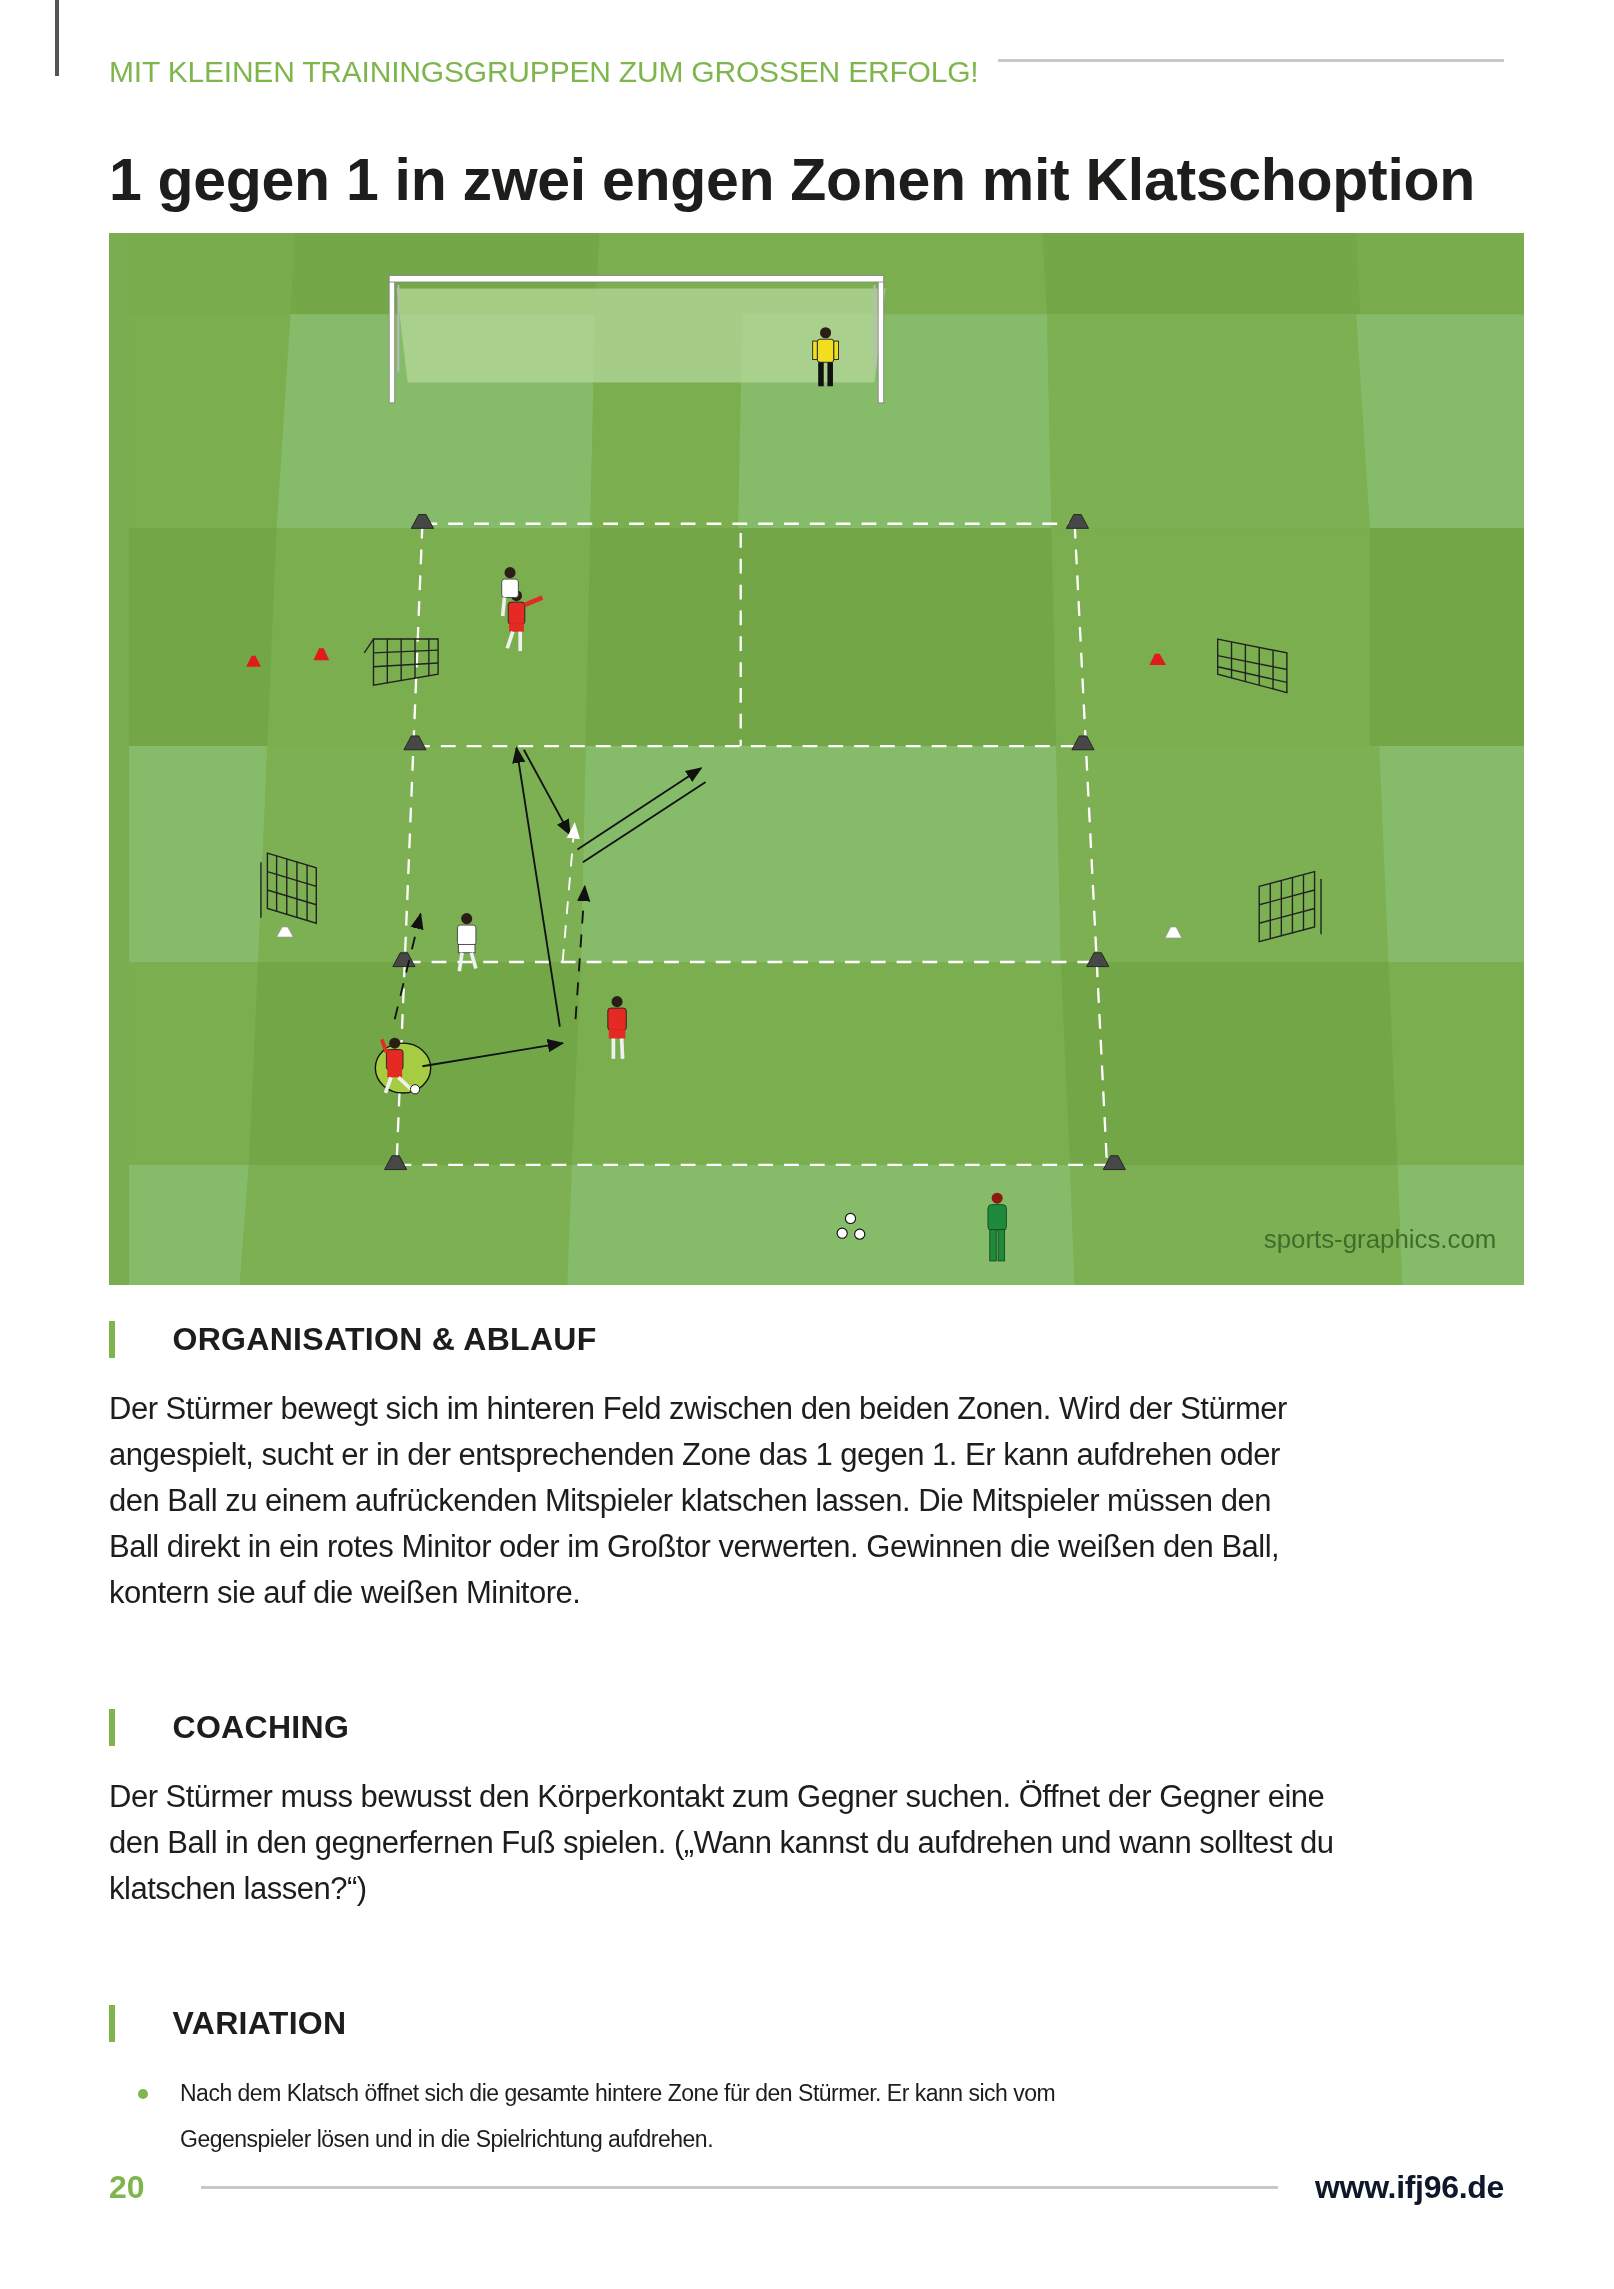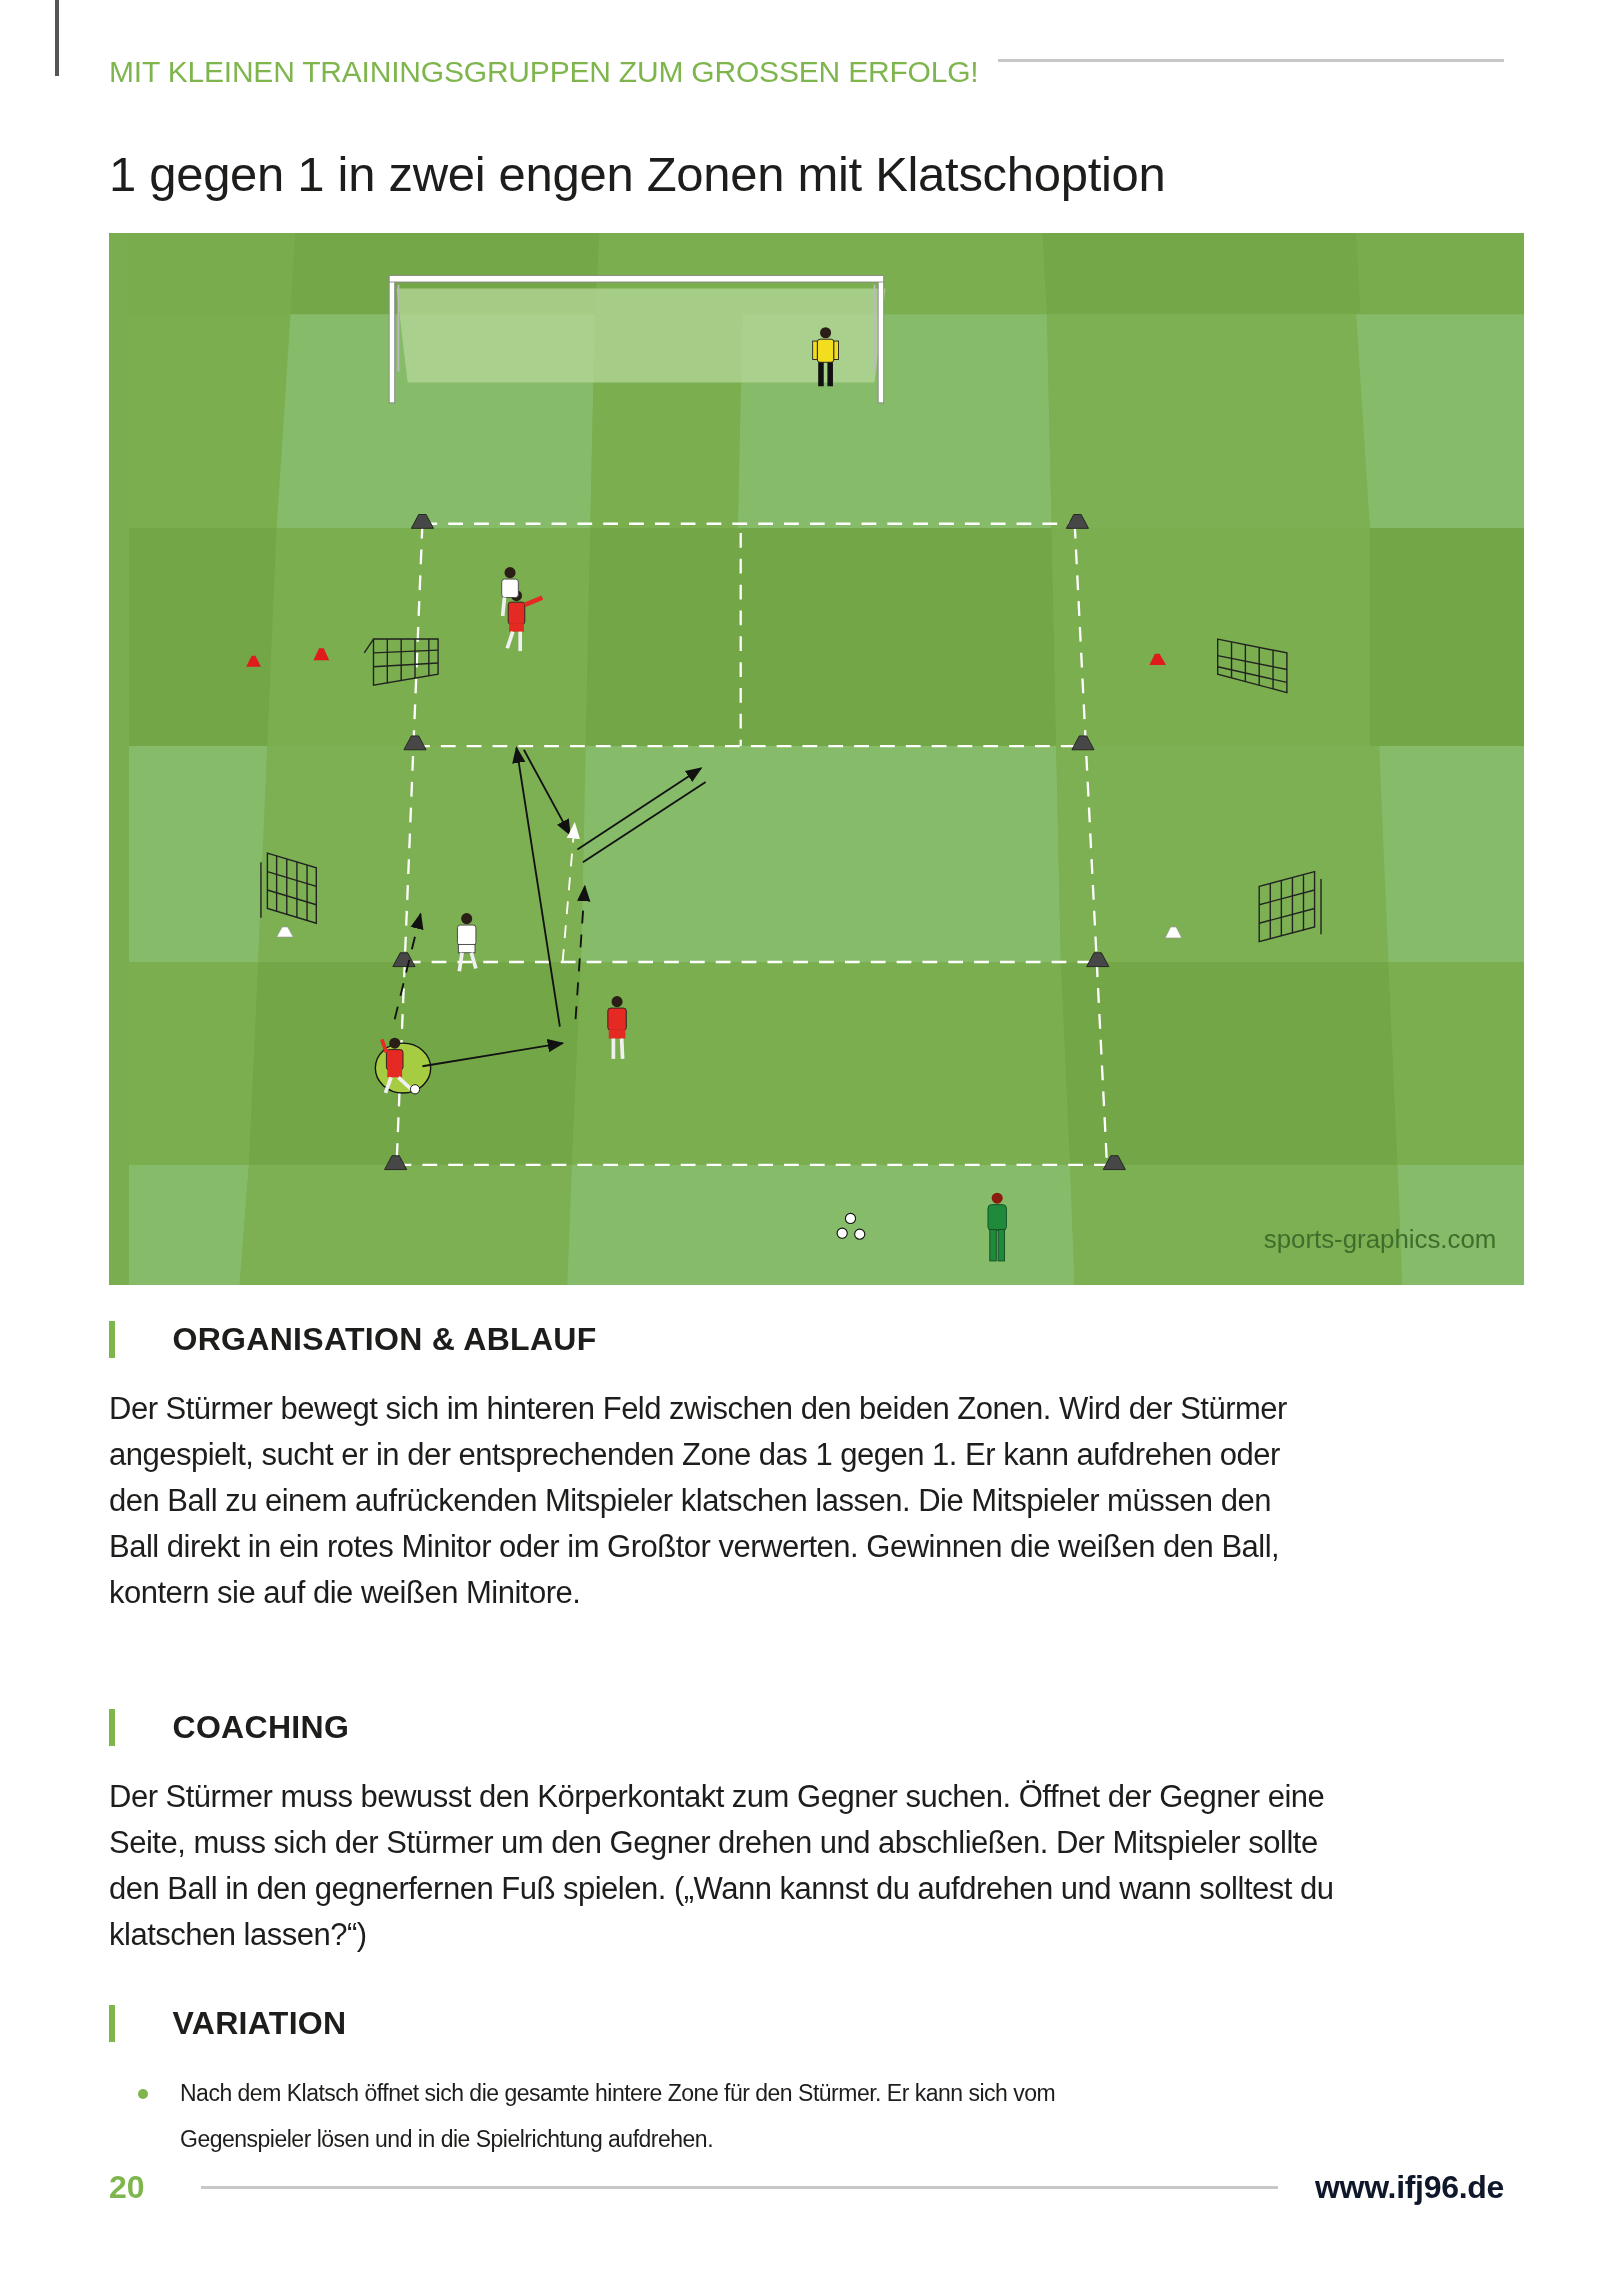--- a/index.html
+++ b/index.html
@@ -2,21 +2,21 @@
 <html style="font-size:14.8px"><head>
 <meta charset="utf-8">
 <style>
   html, body { margin:0; padding:0; background:#ffffff; }
   body { width:1614px; height:2290px; position:relative; overflow:hidden;
          font-family:"Liberation Sans", "DejaVu Sans", sans-serif; color:#1d1d1b; }
   .left-rule { position:absolute; left:55px; top:0; width:3.7px; height:76px; background:#555555; }
   .running-head { position:absolute; left:109px; top:41px; height:37px; right:110px; display:flex; align-items:center; }
   .running-head-text { color:#7fb54d; font-size:30px; font-weight:400; letter-spacing:-0.2px; white-space:nowrap;margin-top:24px; }
   .running-head-line { flex:1; height:2.8px; background:#c8c8c8; margin-left:20px; margin-top:1.8px; }
-  .title { position:absolute; left:109px; top:146px; font-size:49px; font-weight:400; color:#1d1d1b; letter-spacing:-0.3px; white-space:nowrap; }
+  .title { position:absolute; left:109px; top:146px; font-size:59px; font-weight:700; color:#1d1d1b; letter-spacing:-0.3px; white-space:nowrap; }
   .figure { position:absolute; left:109px; top:233px; width:1395px; height:1052px; overflow:hidden; background:#7aad4f;padding-left:20px; }
   .figure svg { display:block; }
   .section-head { position:absolute; left:109px; display:flex; align-items:center; height:41px;gap:47px; }
   .section-bar { width:5.5px; height:37px; background:#7fb54d; margin-right:11px; }
   .section-label { font-size:32px; font-weight:700; letter-spacing:0.3px; color:#1d1d1b; white-space:nowrap; }
   .para { position:absolute; left:109px; width:1407px; font-size:31px; line-height:46px; color:#1d1d1b; letter-spacing:-0.5px; }
   .para p { margin:0; }
   .bullet-list { position:absolute; left:109px; width:1412px; margin:0; padding:0; list-style:none; }
   .bullet-item { position:relative; padding-left:71px; font-size:23px; line-height:46px; color:#1d1d1b; letter-spacing:-0.5px; }
   .bullet-dot { position:absolute; left:29px; top:19.4px; width:10px; height:10px; border-radius:50%; background:#7fb54d; }
@@ -262,21 +262,20 @@
   <p>Ball direkt in ein rotes Minitor oder im Großtor verwerten. Gewinnen die weißen den Ball,</p>
   <p>kontern sie auf die weißen Minitore.</p>
 </div>
 
 <div class="section-head" style="top:1707px;">
   <span class="section-bar"></span>
   <span class="section-label">COACHING</span>
 </div>
 <div class="para" style="top:1774px;">
   <p>Der Stürmer muss bewusst den Körperkontakt zum Gegner suchen. Öffnet der Gegner eine</p>
-  <p>Seite, muss sich der Stürmer um den Gegner drehen und abschließen. Der Mitspieler sollte</p>
   <p>den Ball in den gegnerfernen Fuß spielen. („Wann kannst du aufdrehen und wann solltest du</p>
   <p>klatschen lassen?“)</p>
 </div>
 
 <div class="section-head" style="top:2003px;">
   <span class="section-bar"></span>
   <span class="section-label">VARIATION</span>
 </div>
 <ul class="bullet-list" style="top:2070px;">
   <li class="bullet-item">

